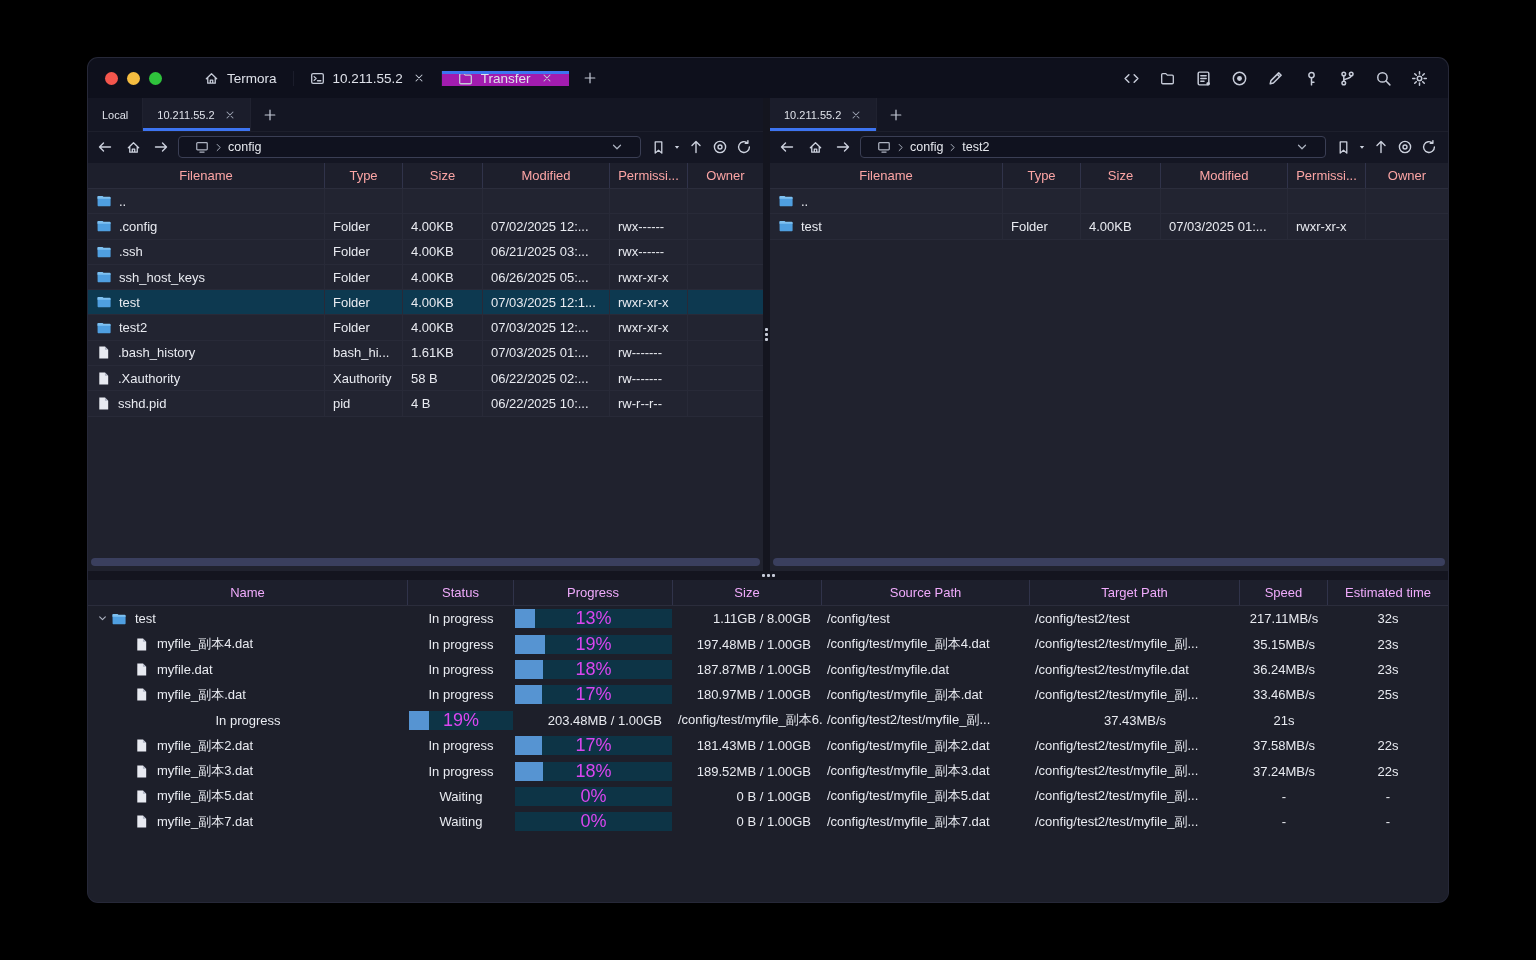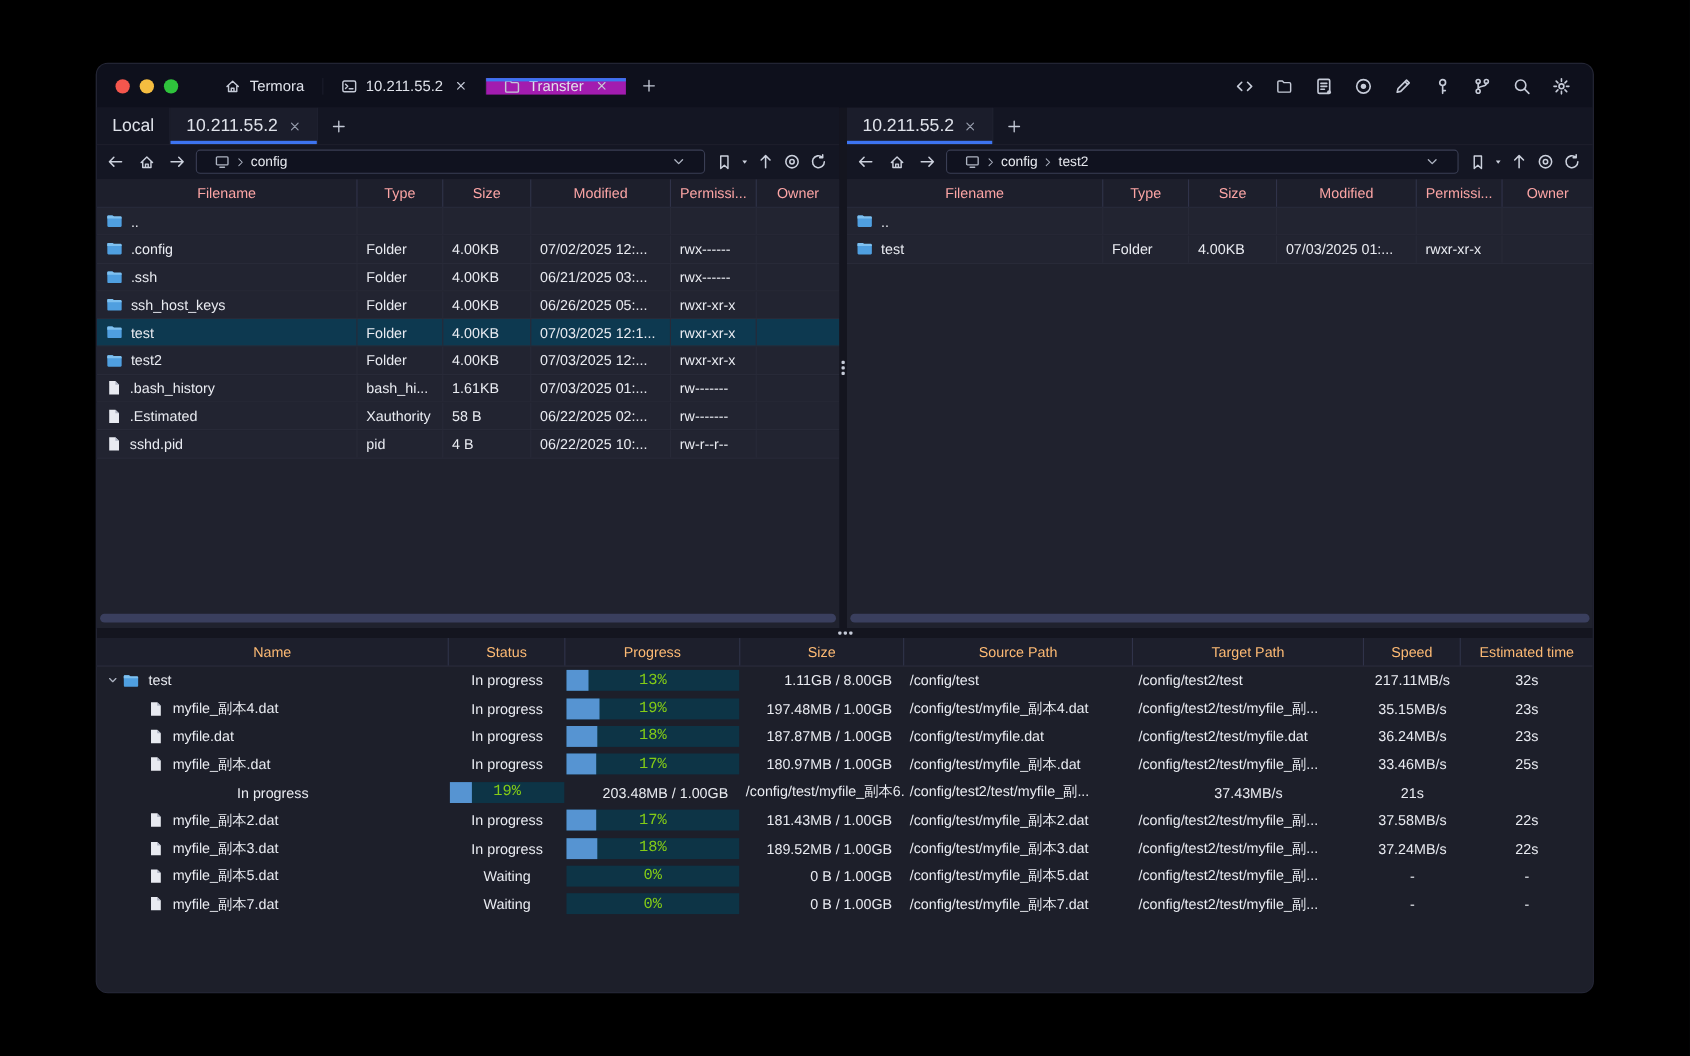--- a/index.html
+++ b/index.html
@@ -42,21 +42,21 @@
   .file-panel.right { flex:1; }
   .v-splitter { width:7px; background:#14151f; flex:none; display:flex; align-items:center; justify-content:center; }
   .v-splitter .grip { color:#b9bfcd; font-size:11px; letter-spacing:0; line-height:4px;
     display:flex; flex-direction:column; gap:2px; }
   .v-splitter .grip i { width:3px; height:3px; background:#c6cbd8; display:block; border-radius:1px; }
 
   
   .panel-tabs { height:34px; background:#141623; display:flex; align-items:stretch; flex:none;
     border-bottom:1px solid #1d1f2c; }
   .p-tab { display:flex; align-items:center; gap:7px; padding:0 14px; position:relative;
-    color:#dfe2ea; border-right:1px solid #202230; font-size:16px; }
+    color:#dfe2ea; border-right:1px solid #202230; font-size:11px; }
   .p-tab.active { background:#1b1d2b; }
   .p-tab.active::after { content:""; position:absolute; left:0; right:0; bottom:0; height:3px; background:#3d74f1; }
   .p-newtab { display:flex; align-items:center; padding:0 12px; color:#c4c9d6; }
 
   
   .panel-toolbar { height:31px; background:#141623; display:flex; align-items:center;
     gap:6px; padding:0 8px 0 6px; flex:none; border-bottom:1px solid #23253200; }
   .nav-btn { width:22px; height:22px; display:flex; align-items:center; justify-content:center; color:#ccd1dd; }
   .path-box { flex:1; height:22px; background:#10121f; border:1px solid #3a3e54; border-radius:4px;
     display:flex; align-items:center; padding:0 16px; gap:4px; min-width:0; }
@@ -86,38 +86,38 @@
 
   
   .h-splitter { height:9px; background:#14151f; flex:none; display:flex; align-items:center; justify-content:center; }
   .h-splitter .grip { display:flex; gap:2px; }
   .h-splitter .grip i { width:3px; height:3px; background:#c6cbd8; border-radius:1px; display:block; }
 
   
   .transfer-panel { flex:1; background:#1d1f2a; display:flex; flex-direction:column; overflow:hidden; }
   .tr-grid { display:grid; grid-template-columns:320px 106px 159px 149px 208px 210px 88px 1fr; }
   .tr-head { height:26px; background:#1d1f2c; border-bottom:1px solid #2b2d3c; flex:none; }
-  .tr-head .hcell { display:flex; align-items:center; justify-content:center; color:#fdba74;
+  .tr-head .hcell { display:flex; align-items:center; justify-content:center; color:#f0abfc;
     border-right:1px solid #30334a; overflow:hidden; white-space:nowrap; font-size:13px; }
   .tr-head .hcell:last-child { border-right:none; }
   .tr-row { height:25.4px; align-items:center; }
   .tr-cell { overflow:hidden; white-space:nowrap; font-size:13px; color:#e9ebf1;
     display:flex; align-items:center; height:100%; }
   .tc-name { padding-left:8px; }
   .tc-name .exp { width:15px; flex:none; display:flex; align-items:center; color:#aeb4c2; }
   .tc-name .indent { width:23px; flex:none; }
   .tc-name .ico { margin-right:8px; flex:none; }
   .tc-status { justify-content:center; }
   .tc-size { justify-content:flex-end; padding-right:11px; }
   .tc-path { padding-left:5px; }
   .tc-center { justify-content:center; }
   .pwrap { position:relative; height:19px; margin:0 1px; flex:1; background:#0d3446; }
   .pfill { position:absolute; left:0; top:0; bottom:0; background:#5694d2; }
   .plabel { position:absolute; inset:0; display:flex; align-items:center; justify-content:center;
-    color:#84cc16; font-size:14px;font-family:Liberation Mono, monospace; }
+    color:#d946ef; font-size:18px; }
 </style>
 </head>
 <body>
 
 <div class="stage">
   <div class="window">
 
     <div class="titlebar">
       <div class="lights">
         <span class="light close"></span>
@@ -482,21 +482,21 @@
               <div class="ft-cell"></div>
             </div>
             <div class="ft-row ft-grid">
               <div class="ft-cell">
                 <span class="ico">
                   <svg width="15" height="15" viewBox="0 0 16 16">
                     <path d="M3.5 1.5h6L13 5v9.5H3.5z" fill="#e8eaf1"></path>
                     <path d="M9.5 1.5 13 5H9.5z" fill="#aeb3c2"></path>
                   </svg>
                 </span>
-                <span>.Estimated</span>
+                <span>.Xauthority</span>
               </div>
               <div class="ft-cell">Xauthority</div>
               <div class="ft-cell">58 B</div>
               <div class="ft-cell">06/22/2025 02:...</div>
               <div class="ft-cell">rw-------</div>
               <div class="ft-cell"></div>
             </div>
             <div class="ft-row ft-grid">
               <div class="ft-cell">
                 <span class="ico">

